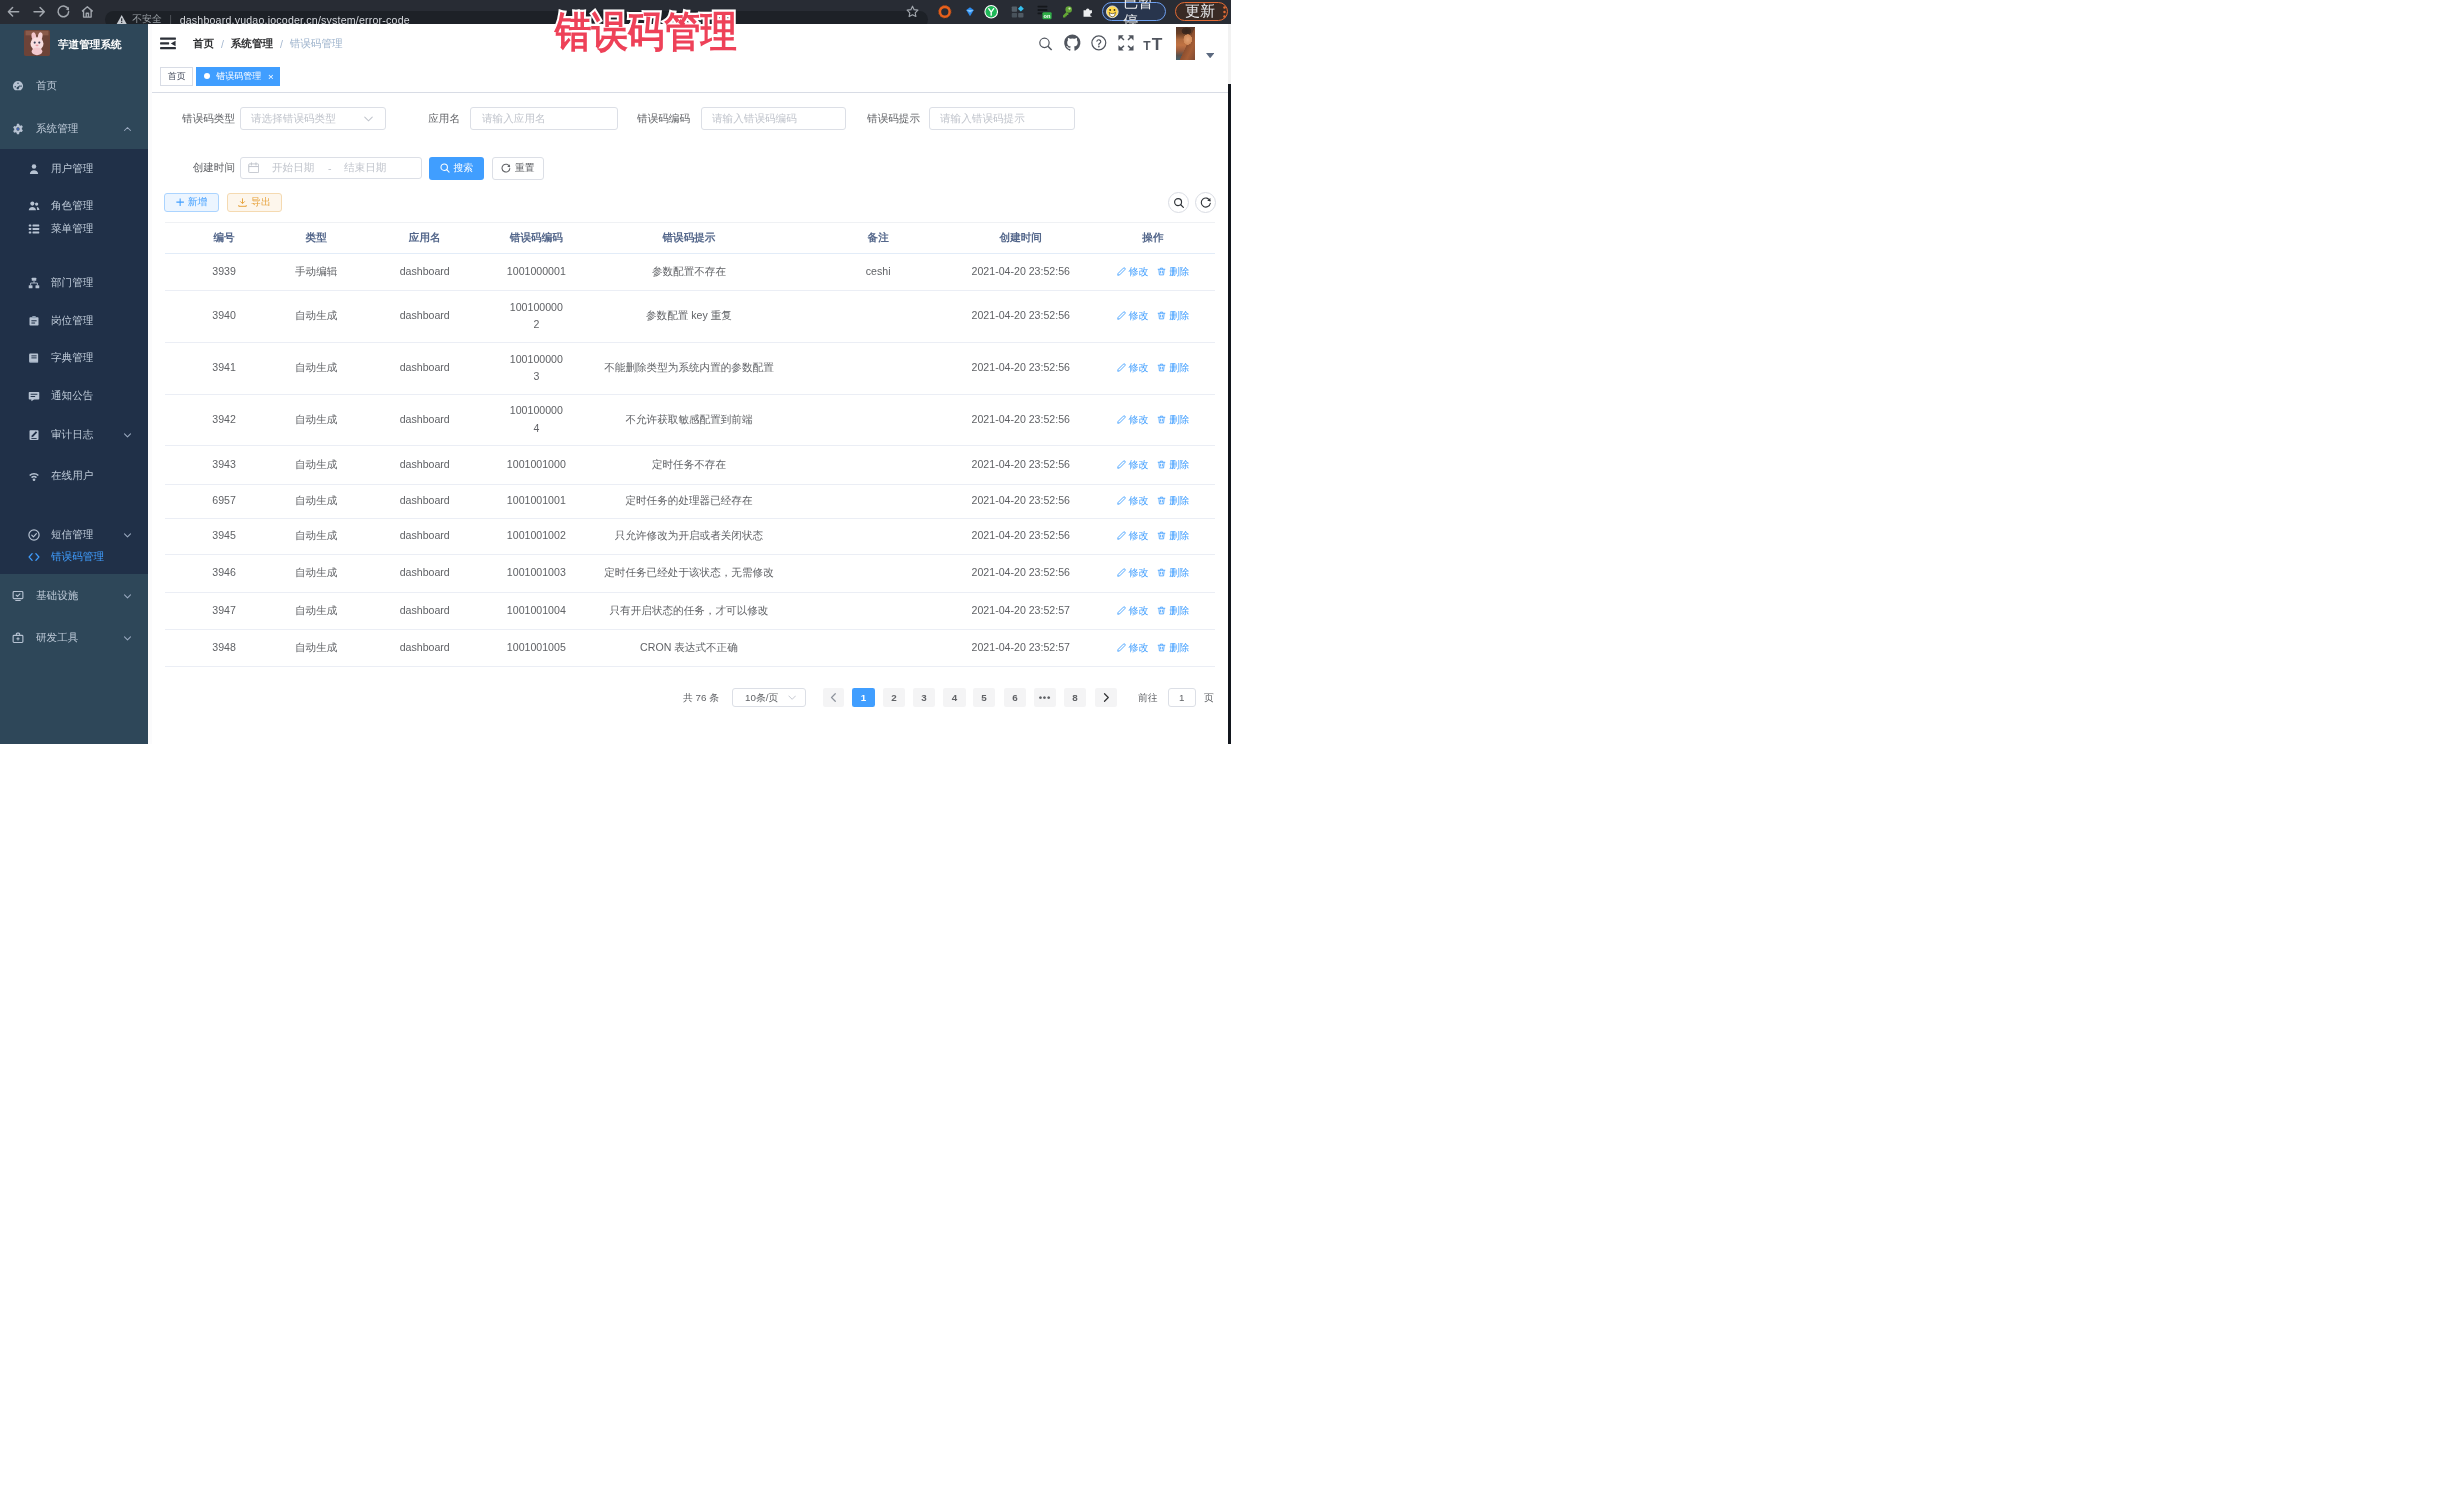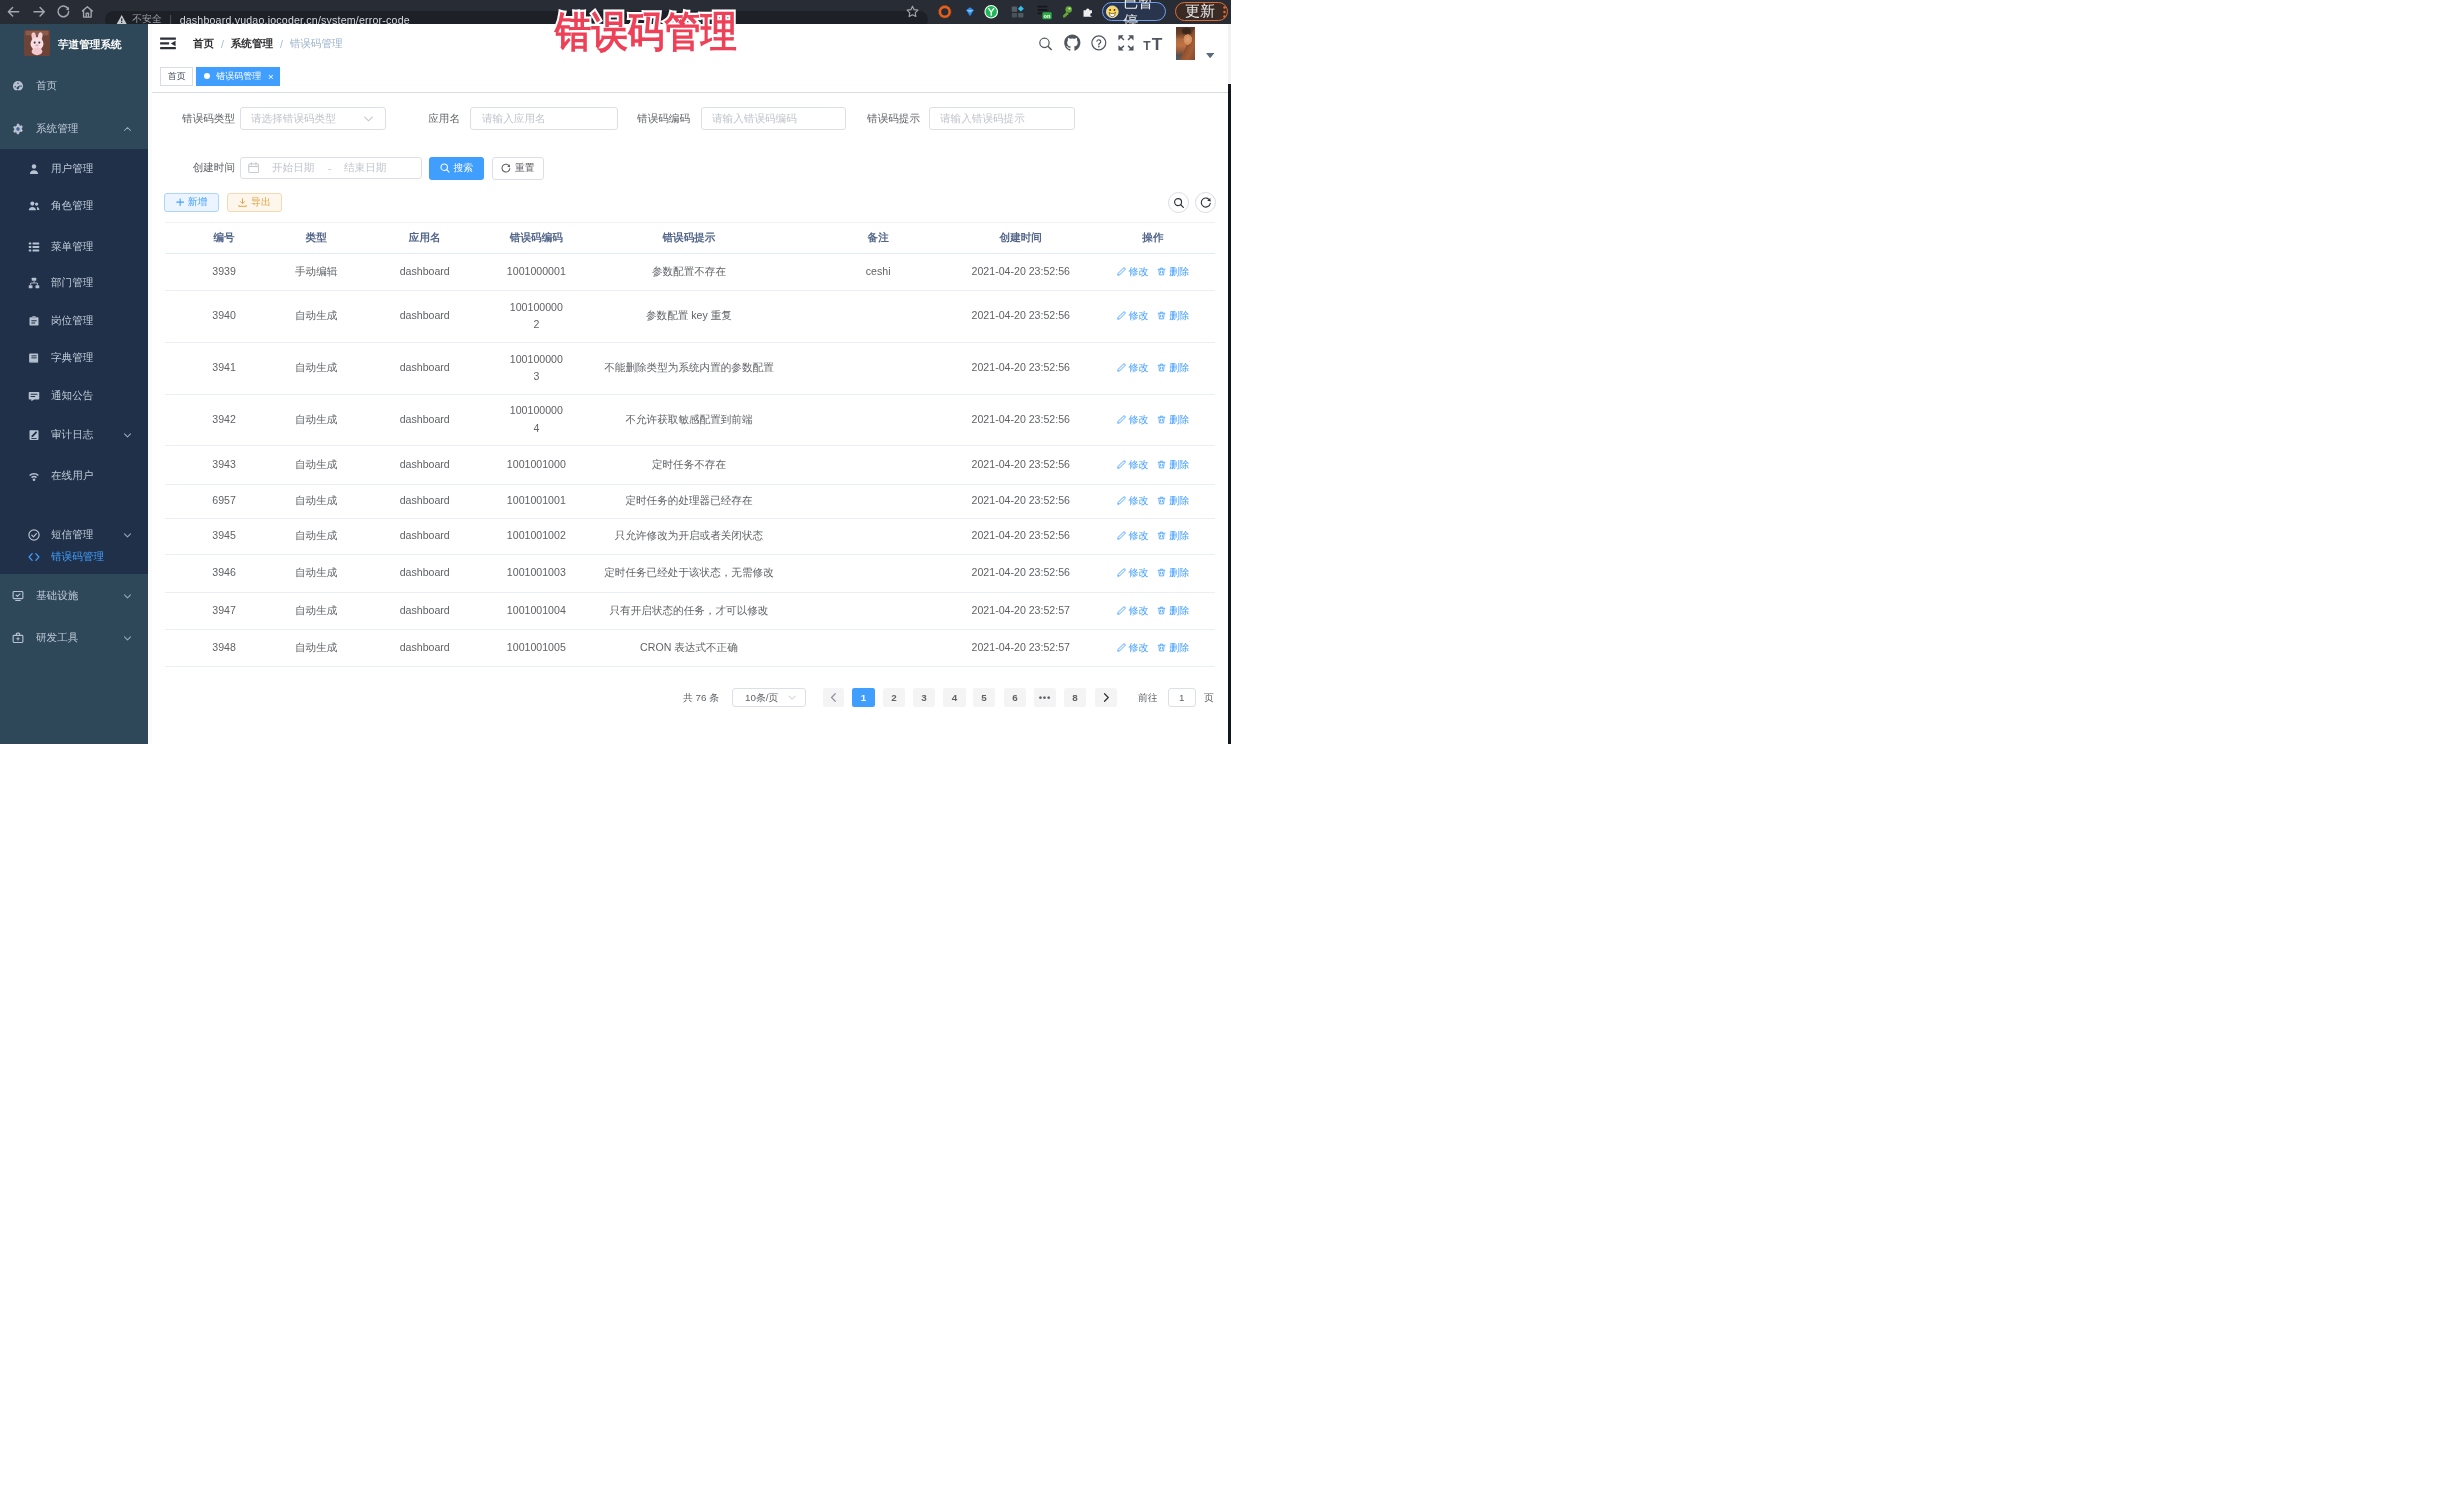--- a/index.html
+++ b/index.html
@@ -186,21 +186,21 @@
   </div>
   <div class="mi sub" style="top:163px">
     <svg class="ic" viewBox="0 0 16 16">
         <circle cx="5.8" cy="4.8" r="2.7" fill="#b6c2d2"></circle>
         <path d="M1 13.8c0-2.7 2.1-4.4 4.8-4.4s4.8 1.7 4.8 4.4z" fill="#b6c2d2"></path>
         <circle cx="11.5" cy="5.4" r="2.2" fill="#b6c2d2"></circle>
         <path d="M11.8 9.3c2 .3 3.4 1.8 3.4 4.1h-3z" fill="#b6c2d2"></path>
       </svg>
     <span class="tx">角色管理</span>
   </div>
-  <div class="mi sub" style="top:204px">
+  <div class="mi sub" style="top:186px">
     <svg class="ic" viewBox="0 0 16 16">
         <rect x="6" y="2" width="9" height="2.6" rx="0.6" fill="#b6c2d2"></rect>
         <rect x="6" y="6.7" width="9" height="2.6" rx="0.6" fill="#b6c2d2"></rect>
         <rect x="6" y="11.4" width="9" height="2.6" rx="0.6" fill="#b6c2d2"></rect>
         <rect x="1" y="2" width="3.4" height="2.6" rx="0.6" fill="#b6c2d2"></rect>
         <rect x="1" y="6.7" width="3.4" height="2.6" rx="0.6" fill="#b6c2d2"></rect>
         <rect x="1" y="11.4" width="3.4" height="2.6" rx="0.6" fill="#b6c2d2"></rect>
       </svg>
     <span class="tx">菜单管理</span>
   </div>

